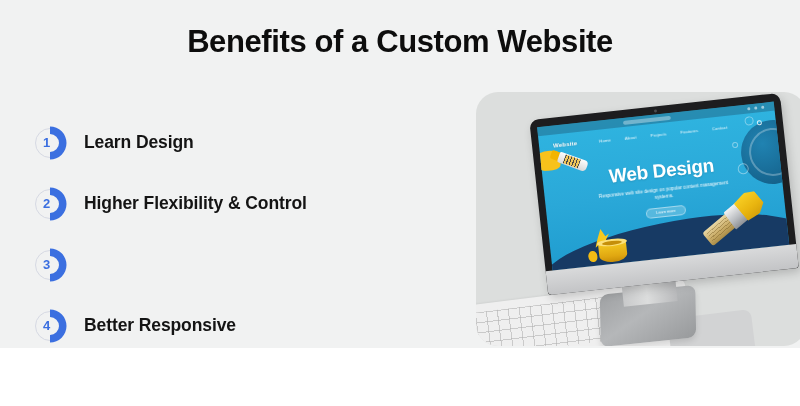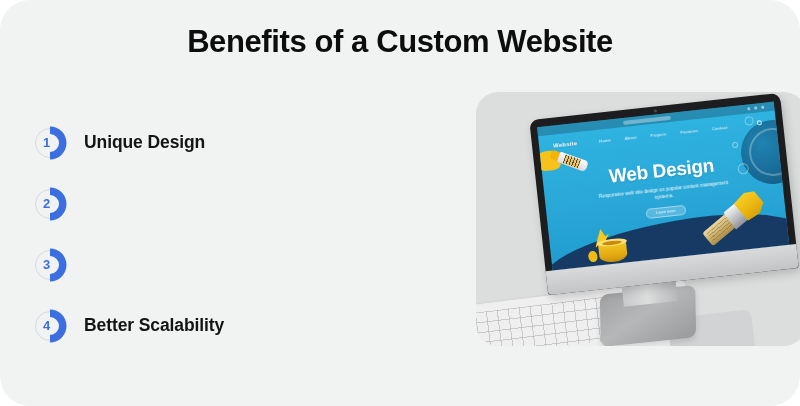--- a/index.html
+++ b/index.html
@@ -11,24 +11,23 @@
   }
 
   body {
     font-family: "Liberation Sans", sans-serif;
     background: #ffffff;
   }
 
   #page {
     position: relative;
     width: 800px;
-    height: 406px;
+    height: 348px;
     background: #f1f2f2;
     overflow: hidden;
-    border-radius: 30px;
   }
 
   
   #title {
     position: absolute;
     top: 24px;
     left: 0;
     width: 800px;
     text-align: center;
     font-size: 31px;
@@ -481,52 +480,53 @@
   <div id="benefits-list">
 
     <div class="benefit-item">
       <div class="badge">
         <svg viewBox="0 0 40 40" aria-hidden="true">
           <circle cx="20" cy="20" r="14.5" fill="none" stroke="#d6d9e3" stroke-width="1"></circle>
           <path d="M 20 3.5 A 16.5 16.5 0 0 1 20 36.5 L 20 29 A 9 9 0 0 0 20 11 Z" fill="#3b6fe0"></path>
         </svg>
         <div class="badge-number">1</div>
       </div>
-      <div class="benefit-label">Unique Design</div>
+      <div class="benefit-label">Learn Design</div>
     </div>
 
     <div class="benefit-item">
       <div class="badge">
         <svg viewBox="0 0 40 40" aria-hidden="true">
           <circle cx="20" cy="20" r="14.5" fill="none" stroke="#d6d9e3" stroke-width="1"></circle>
           <path d="M 20 3.5 A 16.5 16.5 0 0 1 20 36.5 L 20 29 A 9 9 0 0 0 20 11 Z" fill="#3b6fe0"></path>
         </svg>
         <div class="badge-number">2</div>
       </div>
+      <div class="benefit-label">Higher Flexibility &amp; Control</div>
     </div>
 
     <div class="benefit-item">
       <div class="badge">
         <svg viewBox="0 0 40 40" aria-hidden="true">
           <circle cx="20" cy="20" r="14.5" fill="none" stroke="#d6d9e3" stroke-width="1"></circle>
           <path d="M 20 3.5 A 16.5 16.5 0 0 1 20 36.5 L 20 29 A 9 9 0 0 0 20 11 Z" fill="#3b6fe0"></path>
         </svg>
         <div class="badge-number">3</div>
       </div>
     </div>
 
     <div class="benefit-item">
       <div class="badge">
         <svg viewBox="0 0 40 40" aria-hidden="true">
           <circle cx="20" cy="20" r="14.5" fill="none" stroke="#d6d9e3" stroke-width="1"></circle>
           <path d="M 20 3.5 A 16.5 16.5 0 0 1 20 36.5 L 20 29 A 9 9 0 0 0 20 11 Z" fill="#3b6fe0"></path>
         </svg>
         <div class="badge-number">4</div>
       </div>
-      <div class="benefit-label">Better Scalability</div>
+      <div class="benefit-label">Better Responsive</div>
     </div>
 
   </div>
 
   <div id="illustration-panel">
 
     <div id="keyboard">
       <div id="keyboard-keys"></div>
     </div>
     <div id="mouse"></div>

